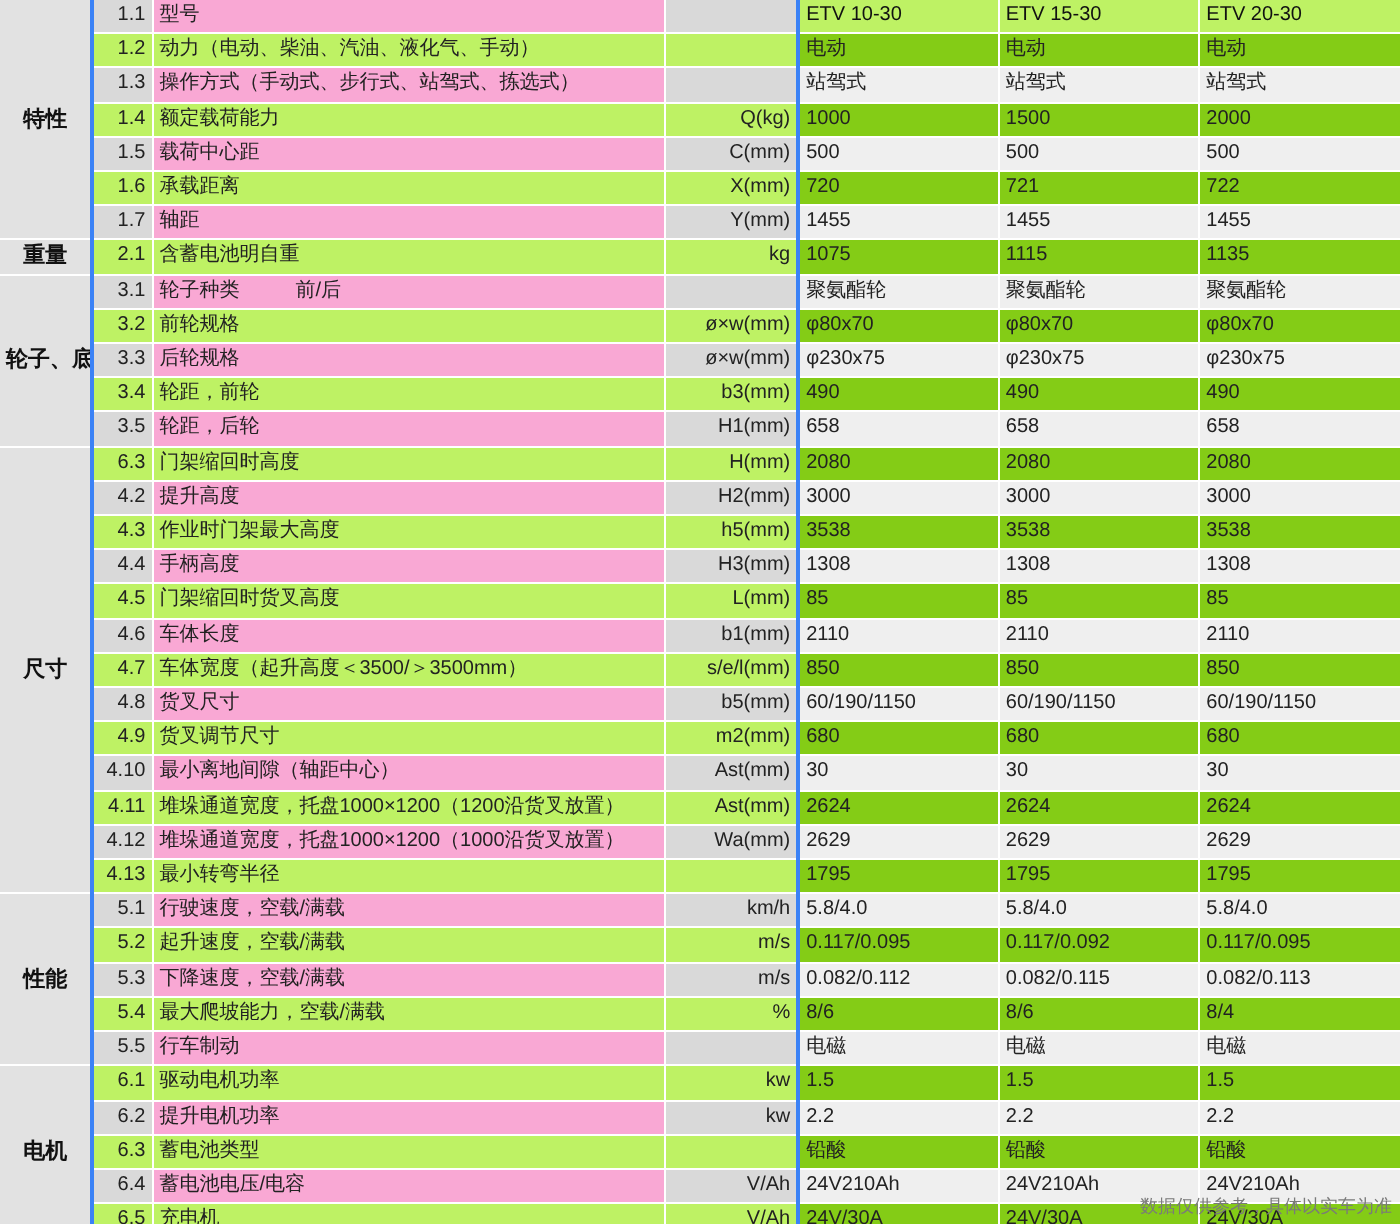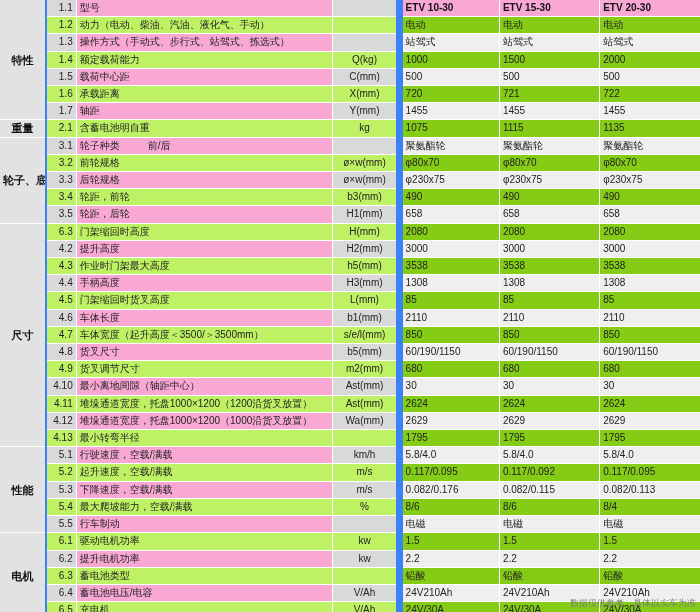--- a/index.html
+++ b/index.html
@@ -48,39 +48,39 @@
   }
   td.label{
     background:#f9a8d4;
     text-align:left;
     color:#222;
     border-right:1px solid #ffffff;
     padding-left:6px;
   }
   td.unit{
     background:#d9d9d9;
-    text-align:center;
+    text-align:right;
     color:#222;
-    border-right:7px solid #3b82f6;
+    border-right:2px solid #3b82f6;
     padding-left:4px;
   }
   td.val{
     background:#efefef;
     text-align:left;
     color:#222;
     border-right:1px solid #ffffff;
     padding-left:7px;
   }
   td.val.last{border-right:none;}
   tr.alt td.no, tr.alt td.label, tr.alt td.unit{background:#bef264;}
   tr.alt td.val{background:#84cc16;}
 
   tr.header td.val{
-    background:#f9a8d4;
-    font-weight:bold;
+    background:#bef264;
+    font-weight:normal;
     color:#111;
   }
   .sub-split{
     display:inline-block;
   }
   .sub-right{
     display:inline-block;
     margin-left:28px;
   }
   .footnote{
@@ -333,21 +333,21 @@
           <td class="label">起升速度，空载/满载</td>
           <td class="unit">m/s</td>
           <td class="val">0.117/0.095</td>
           <td class="val">0.117/0.092</td>
           <td class="val last">0.117/0.095</td>
         </tr>
         <tr>
           <td class="no">5.3</td>
           <td class="label">下降速度，空载/满载</td>
           <td class="unit">m/s</td>
-          <td class="val">0.082/0.176</td>
+          <td class="val">0.082/0.112</td>
           <td class="val">0.082/0.115</td>
           <td class="val last">0.082/0.113</td>
         </tr>
         <tr class="alt">
           <td class="no">5.4</td>
           <td class="label">最大爬坡能力，空载/满载</td>
           <td class="unit">%</td>
           <td class="val">8/6</td>
           <td class="val">8/6</td>
           <td class="val last">8/4</td>

